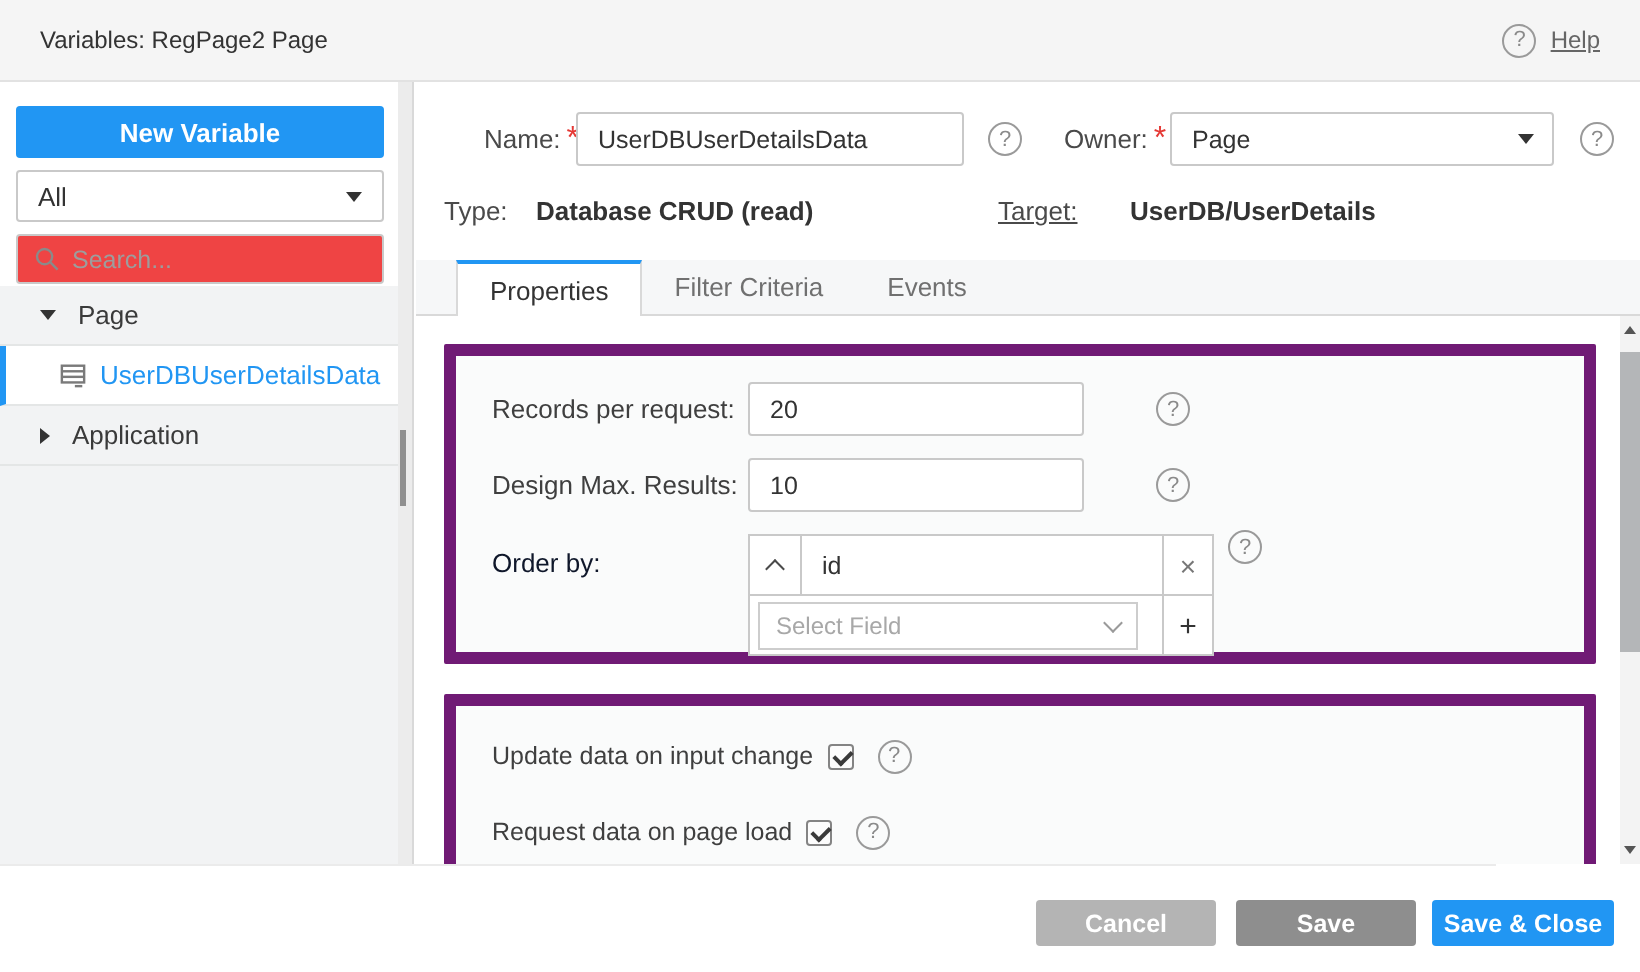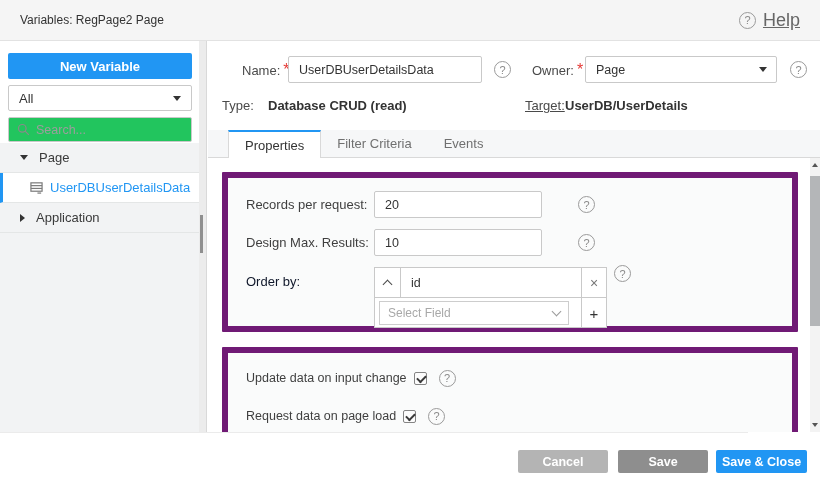--- a/index.html
+++ b/index.html
@@ -4,31 +4,31 @@
 <style>
   * { margin:0; padding:0; box-sizing:border-box; }
   html,body { background:#fff; }
   body { font-family:"Liberation Sans", sans-serif; color:#3c3c3c; }
   .window { position:relative; width:820px; height:486px; background:#fff; overflow:hidden; }
 
   
   .hdr { position:absolute; left:0; top:0; width:820px; height:41px; background:#f5f5f5; border-bottom:1px solid #e2e2e2; display:flex; align-items:center; justify-content:space-between; padding:0 20px; }
   .hdr-title { font-size:12px; color:#333; }
   .hdr-help { display:flex; align-items:center; gap:7px; cursor:pointer; }
-  .hdr-help .help-txt { font-size:18px; color:#666;text-decoration:underline; }
+  .hdr-help .help-txt { font-size:12px; color:#666;text-decoration:underline; }
 
   .qicon { display:inline-flex; width:17px; height:17px; border:1px solid #9a9a9a; border-radius:50%; color:#8a8a8a; font-size:11px; align-items:center; justify-content:center; background:transparent; flex:0 0 auto; }
 
   
   .sidebar { position:absolute; left:0; top:41px; width:207px; height:391px; background:#fff; border-right:1px solid #d9d9d9; }
   .sb-top { position:relative; padding:12px 8px 0 8px; width:200px; }
   .btn-new { width:184px; height:26px; background:#2196f3; color:#fff; font-size:13px; font-weight:bold; border:none; border-radius:2px; display:flex; align-items:center; justify-content:center; cursor:pointer; }
   .sb-select { margin-top:6px; width:184px; height:26px; background:#fff; border:1px solid #c9c9c9; border-radius:2px; display:flex; align-items:center; padding:0 10px; font-size:13px; color:#333; position:relative; cursor:pointer; }
   .sb-select .tri-down { position:absolute; right:10px; }
-  .sb-search { margin-top:6px; width:184px; height:25px; background:#22c55e; border:1px solid #c9c9c9; border-radius:2px; display:flex; align-items:center; padding:0 8px; gap:6px; }
+  .sb-search { margin-top:6px; width:184px; height:25px; background:#ef4444; border:1px solid #c9c9c9; border-radius:2px; display:flex; align-items:center; padding:0 8px; gap:6px; }
   .sb-search input { border:none; outline:none; width:140px; font-size:12.5px; color:#333; font-family:"Liberation Sans",sans-serif; background:transparent; }
   .sb-search input::placeholder { color:#9d9d9d; }
 
   .tree { position:absolute; left:0; top:102px; width:200px; height:289px; background:#f2f3f4; }
   .tree-row { height:30px; border-bottom:1px solid #e4e6e6; display:flex; align-items:center; padding-left:20px; gap:11px; font-size:13px; color:#3a3a3a; cursor:pointer; background:transparent; }
   .tree-row.selected { background:#fff; border-left:3px solid #2196f3; padding-left:27px; color:#2196f3; gap:7px; }
 
   .tri-down { width:0; height:0; border-left:4px solid transparent; border-right:4px solid transparent; border-top:5px solid #333; }
   .tri-right { width:0; height:0; border-top:4px solid transparent; border-bottom:4px solid transparent; border-left:5px solid #333; }
 
@@ -167,21 +167,21 @@
       <div class="fake-select" style="left:357px; width:192px;">
         <span>Page</span>
         <span class="tri-down"></span>
       </div>
       <span class="qicon" style="position:absolute; left:562px; top:5px;">?</span>
     </div>
 
     <div class="info-row2">
       <span class="lbl" style="position:absolute; left:14px;">Type:</span>
       <span class="val-strong" style="position:absolute; left:60px;">Database CRUD (read)</span>
-      <span class="lbl" style="position:absolute; left:317px;text-decoration:underline;">Target:</span>
+      <span class="lbl" style="position:absolute; left:291px;text-decoration:underline;">Target:</span>
       <span class="val-strong" style="position:absolute; left:357px;">UserDB/UserDetails</span>
     </div>
 
     <div class="tabbar">
       <div class="tab active">Properties</div>
       <div class="tab">Filter Criteria</div>
       <div class="tab">Events</div>
     </div>
 
     <div class="content">

